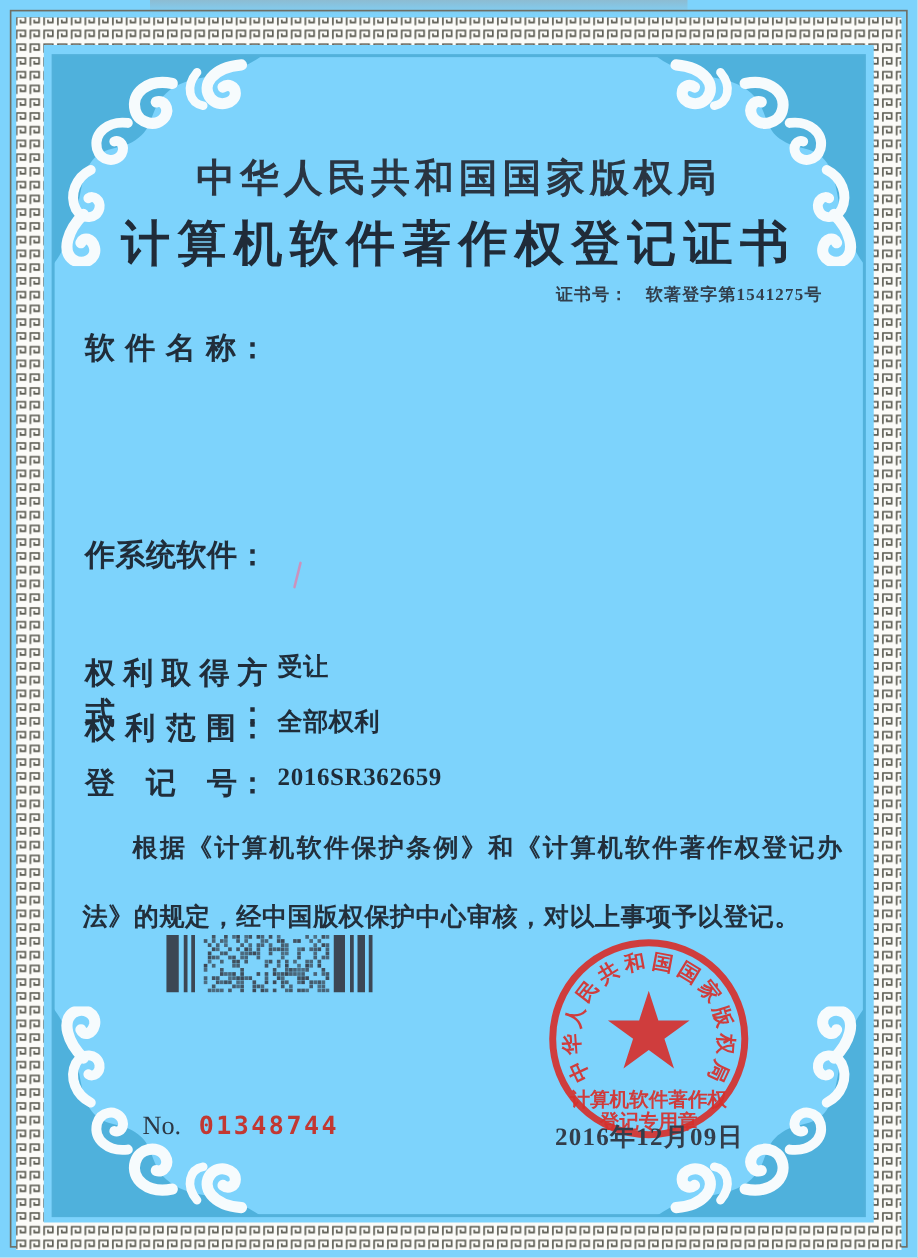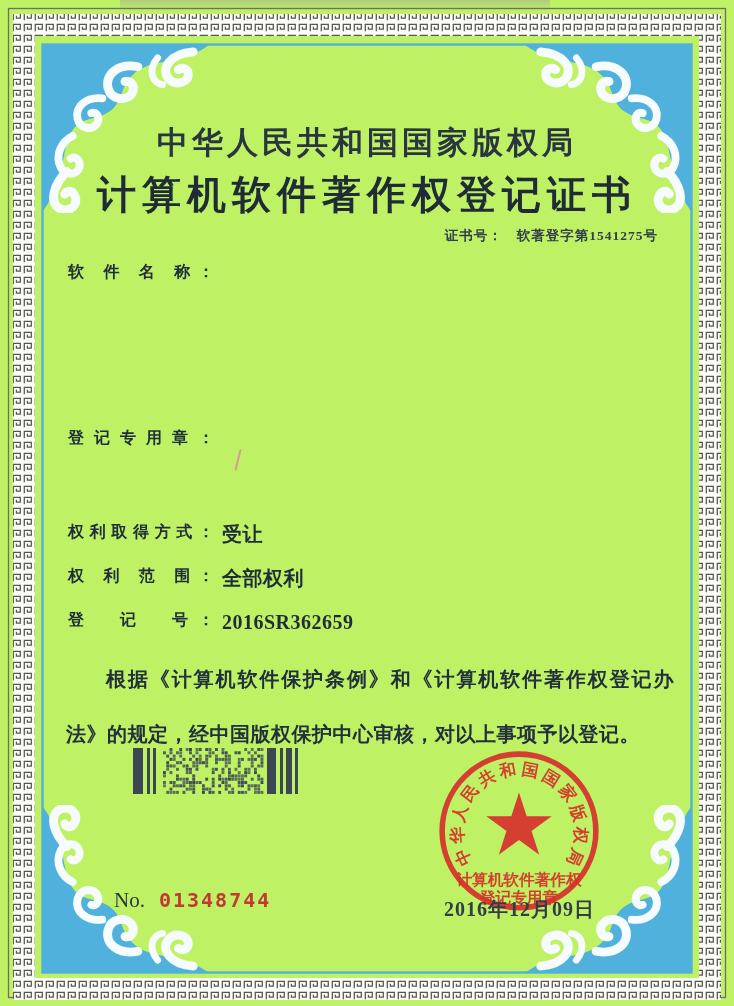--- a/index.html
+++ b/index.html
@@ -1,18 +1,18 @@
 <!DOCTYPE html>
 <html><head>
 <meta charset="utf-8">
 <style>
   html,body { margin:0; padding:0; background:#e8e8e6; }
   .page {
     position:relative; width:734px; height:1006px; margin:0 auto;
-    background:#bef264; overflow:hidden;
+    background:#7dd3fc; overflow:hidden;
     font-family:"Liberation Serif","DejaVu Serif",serif;
     color:#26323f;
   }
   .scan-shade {
     position:absolute; left:120px; top:0; width:430px; height:12px;
     background:linear-gradient(to bottom, rgba(160,160,158,.45), rgba(160,160,158,0));
     pointer-events:none;
   }
   svg.frame { position:absolute; left:0; top:0; }
   .orn { position:absolute; width:168px; height:168px; }
@@ -30,21 +30,21 @@
     font-size:39px; font-weight:800; letter-spacing:6px; color:#202b38;
   }
   .cert-no {
     position:absolute; right:76px; top:227px; font-size:13.5px; font-weight:bold;
     color:#323e4b; letter-spacing:1px;
   }
   .cert-no .gap { display:inline-block; width:14px; }
 
   .field { position:absolute; left:68px; display:flex; align-items:flex-start; }
   .flabel {
-    display:inline-block; width:146px; font-size:16px; font-weight:bold;
+    display:inline-block; width:146px; font-size:24px; font-weight:bold;
     text-align:justify; text-align-last:justify; color:#202d3a; flex:none;
   }
   .fvalue {
     display:inline-block; margin-left:8px; font-size:20px; font-weight:bold;
     color:#1f2c39; white-space:pre-line; line-height:24px; max-width:460px;
     letter-spacing:0.5px;
   }
   .f0 { top:262px; } .f1 { top:345px; } .f2 { top:428px; }
   .f3 { top:476px; } .f4 { top:522px; } .f5 { top:566px; } .f6 { top:610px; }
 
@@ -127,21 +127,21 @@
   <div class="authority">中华人民共和国国家版权局</div>
   <div class="main-title">计算机软件著作权登记证书</div>
   <div class="cert-no">
     <span>证书号：</span><span class="gap"></span><span>软著登字第1541275号</span>
   </div>
 
   <div class="field f0">
     <span class="flabel">软 件 名 称：</span>
   </div>
   <div class="field f2">
-    <span class="flabel">登记专用章：</span>
+    <span class="flabel">作系统软件：</span>
   </div>
   <div class="field f5">
     <span class="flabel">权 利 范 围：</span>
     <span class="fvalue">全部权利</span>
   </div>
   <div class="field f4">
     <span class="flabel">权利取得方式：</span>
     <span class="fvalue">受让</span>
   </div>
   <div class="field f6">

